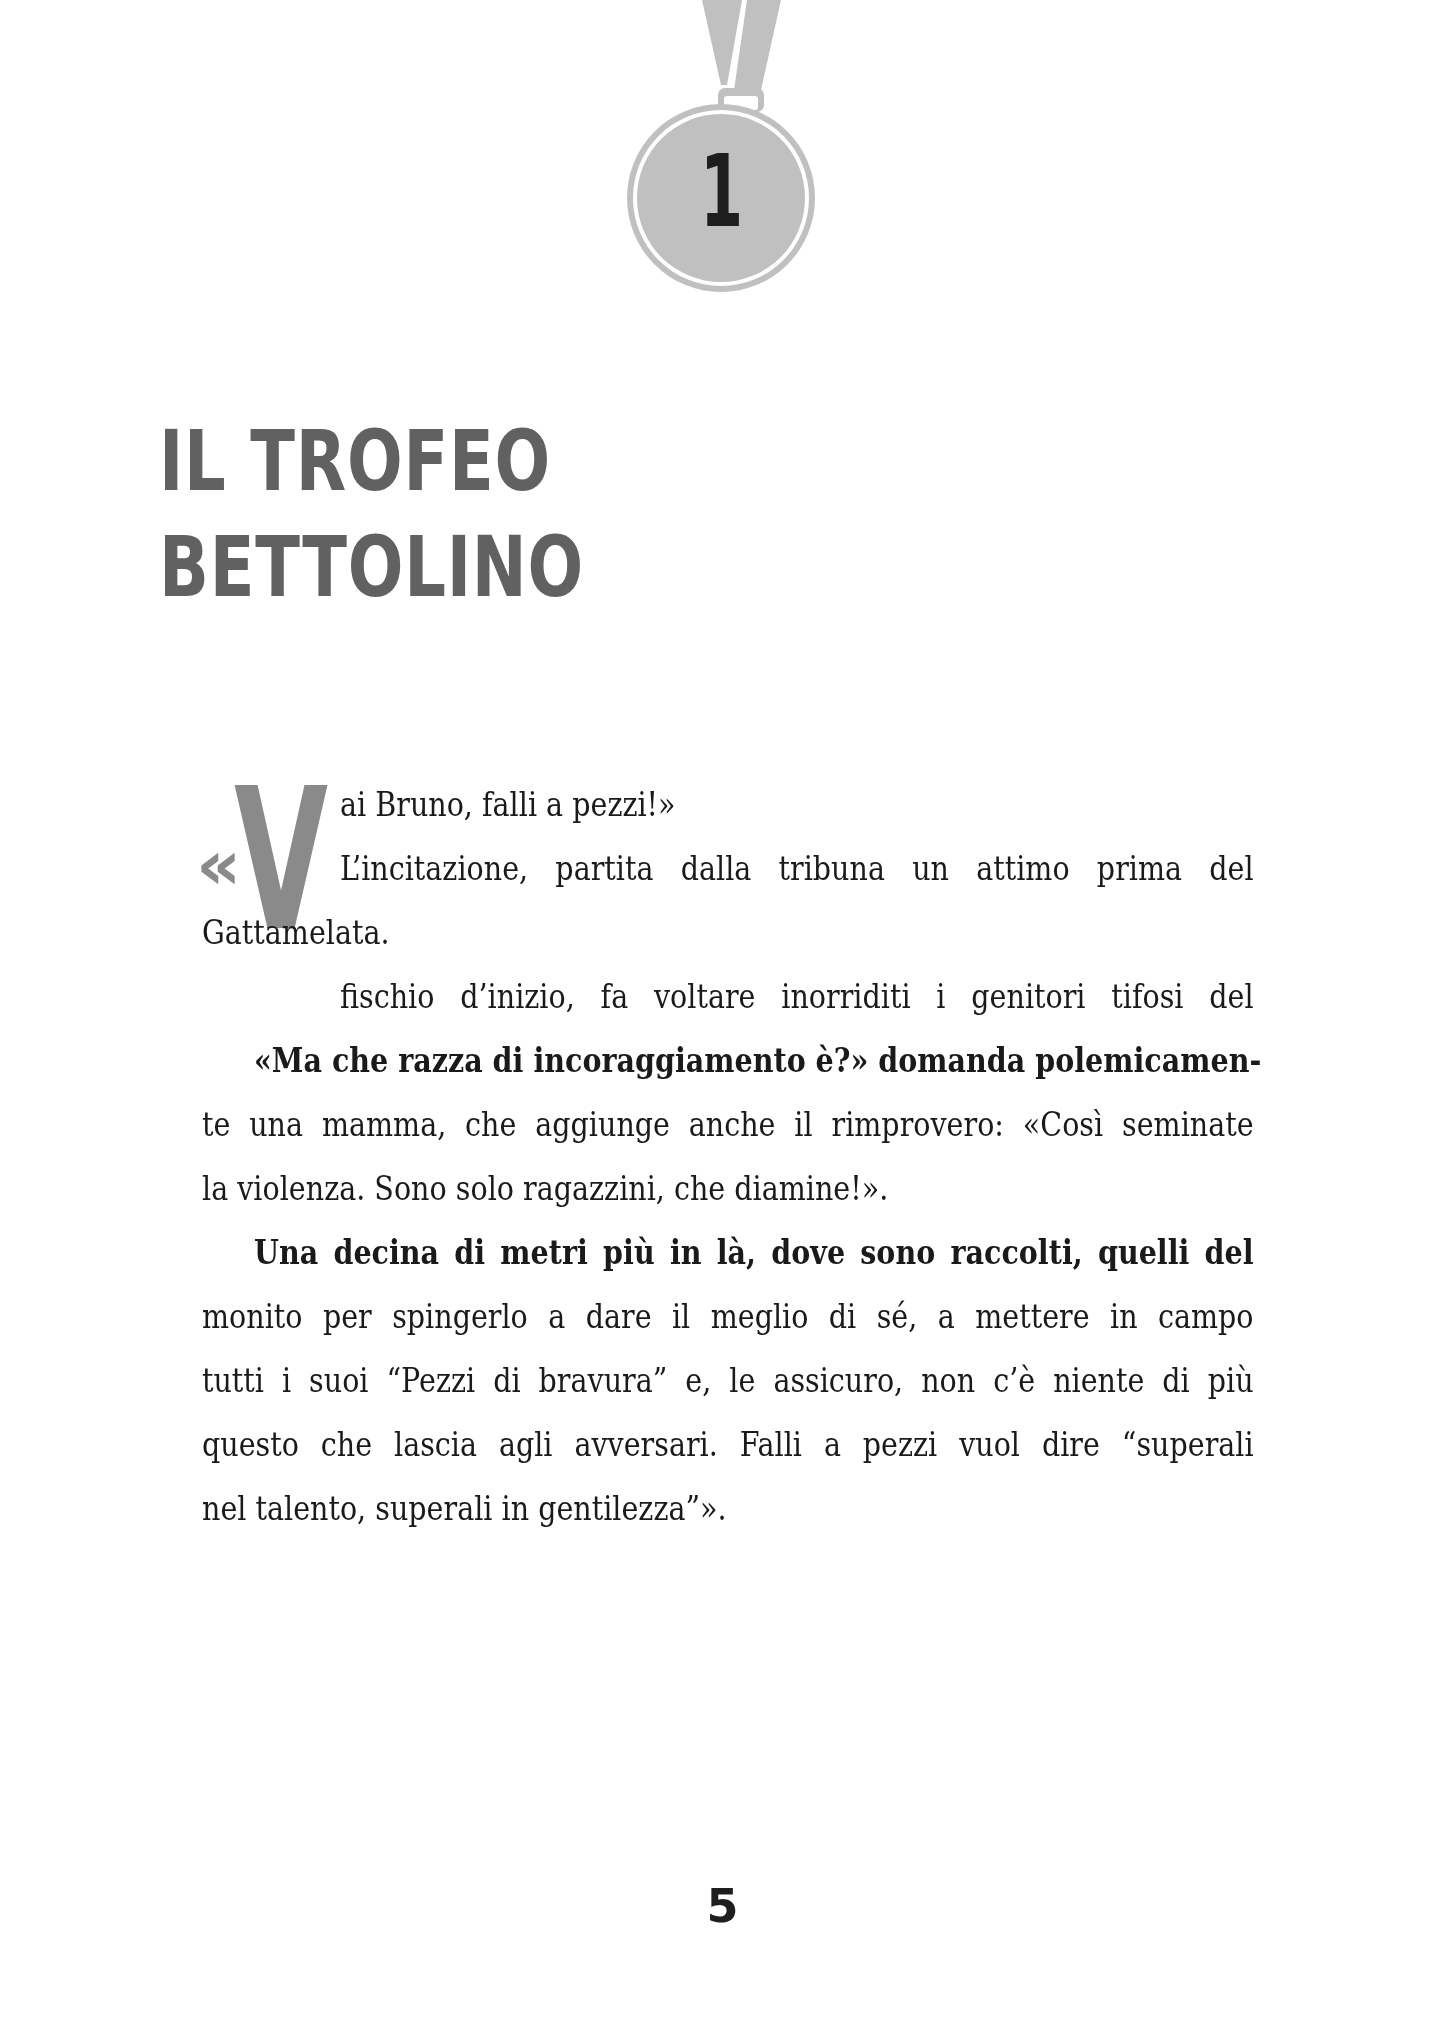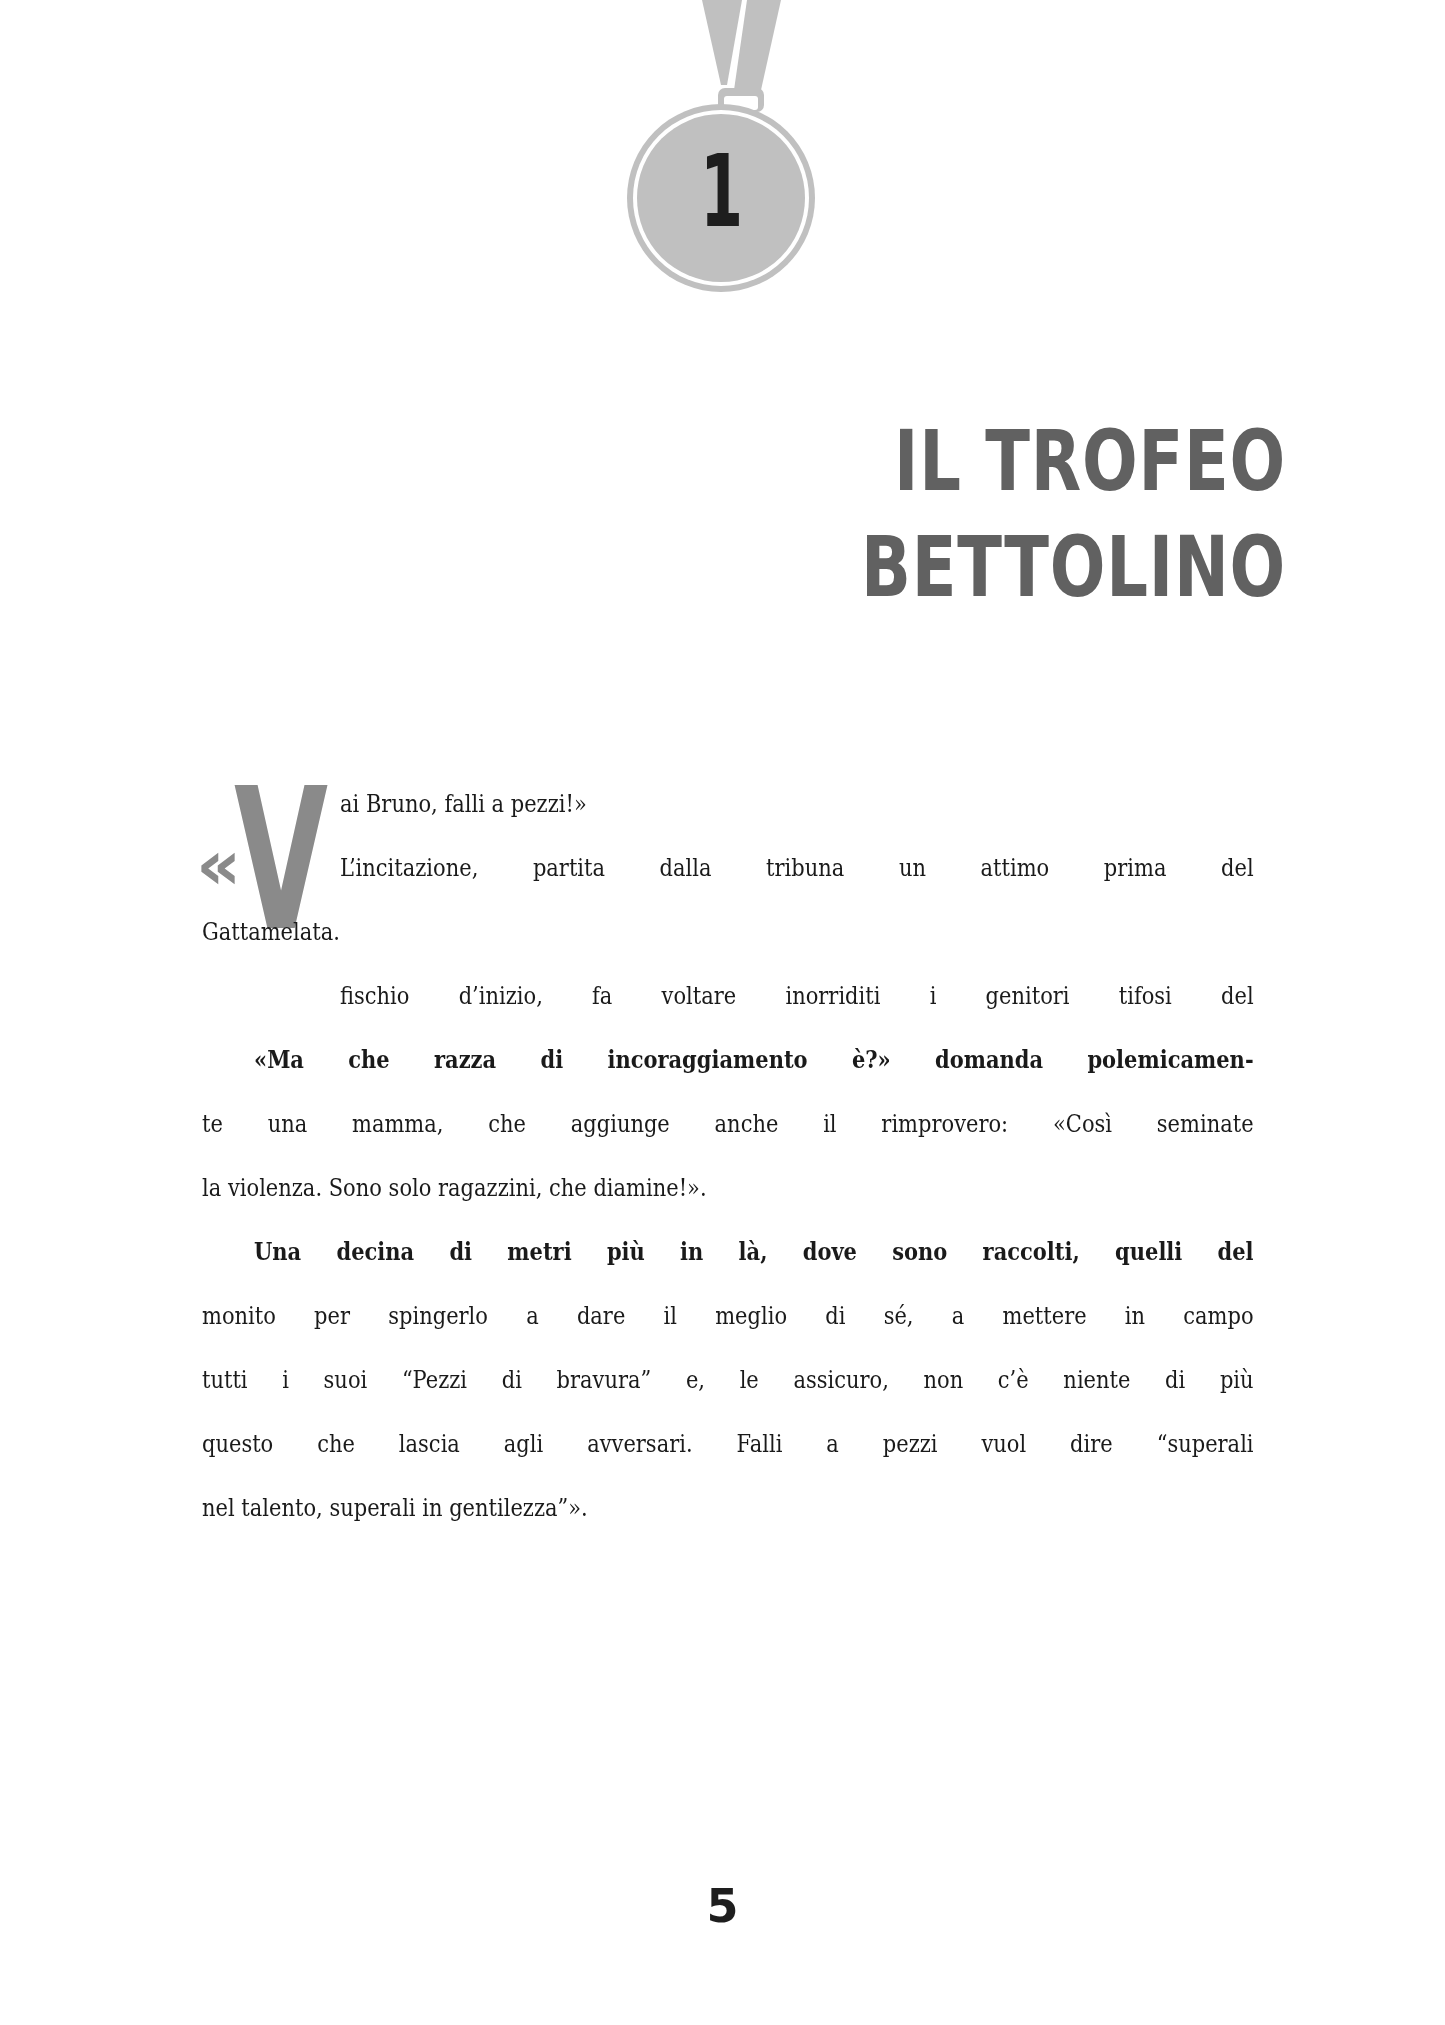--- a/index.html
+++ b/index.html
@@ -37,40 +37,40 @@
       color: #1e1e1e;
       transform: scaleX(0.62);
       transform-origin: 104px 50%;
     }
     
     .chapter-title {
       position: absolute;
       left: 0;
       top: 352px;
       width: 1445px;
-      text-align: right;
+      text-align: left;
       font-family: "DejaVu Sans", sans-serif;
       font-weight: bold;
       color: #616161;
       font-size: 84px;
       line-height: 106px;
       letter-spacing: 1px;
     }
     .chapter-title .line {
       display: block;
       transform: scaleX(0.78);
       transform-origin: 50% 50%;
     }
     
     .body-text {
       position: absolute;
       left: 202px;
       top: 772px;
       width: 1052px;
-      font-size: 25px;
+      font-size: 34px;
       line-height: 64px;
       text-align: justify;
     }
     .body-text .line {
       display: block;
       white-space: nowrap;
       text-align: justify;
       text-align-last: justify;
       height: 64px;
     }

